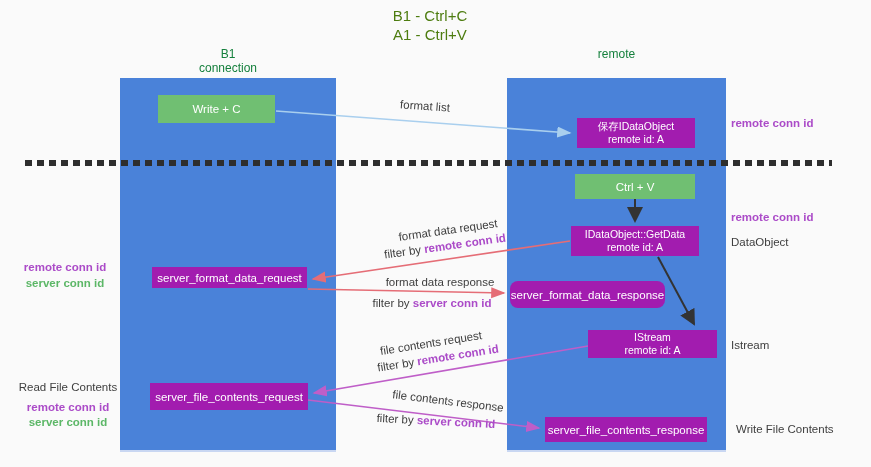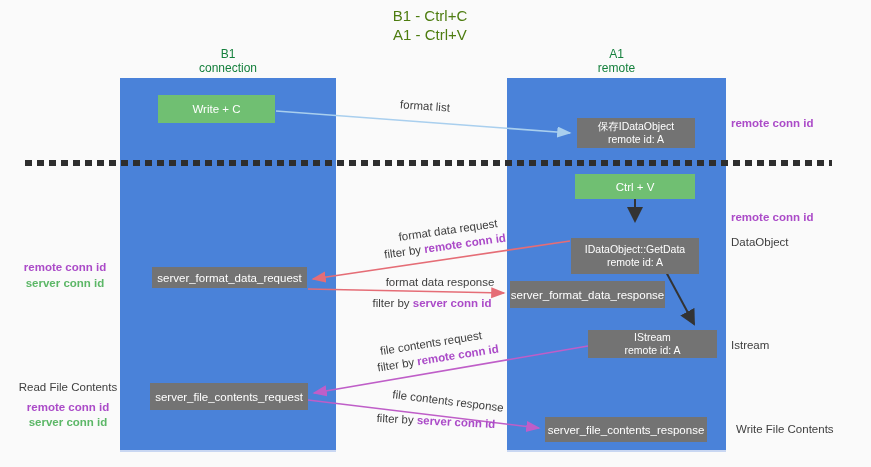--- a/index.html
+++ b/index.html
@@ -28,21 +28,21 @@
   #dashline{
     left:25px;top:160px;width:807px;height:6px;
     background:repeating-linear-gradient(90deg,#2e2e2e 0 7px,rgba(0,0,0,0) 7px 12px);
   }
   .box{
     position:absolute;color:#ffffff;
     display:flex;align-items:center;justify-content:center;
     font-size:11.5px;text-align:center;white-space:nowrap;
   }
   .box.green{background:#70bf72;}
-  .box.orange{background:#737373;}
+  .box.orange{background:#a21caf;}
   .box.two-line{flex-direction:column;font-size:10.5px;line-height:13px;}
   .elabel{
     position:absolute;width:190px;text-align:center;
     font-size:11.5px;color:#3e3e3e;white-space:nowrap;
   }
   .purple{color:#ab4bc8;font-weight:bold;}
   .greentxt{color:#5cb767;font-weight:bold;}
   .dark{color:#3e3e3e;}
   .side{position:absolute;font-size:11.5px;white-space:nowrap;}
   svg.arrows{position:absolute;left:0;top:0;pointer-events:none;}
@@ -55,21 +55,20 @@
   <div class="abs" id="title">
     <div>B1 - Ctrl+C</div>
     <div>A1 - Ctrl+V</div>
   </div>
 
   <div class="abs lane-header" style="left:120px;width:216px;">
     <div>B1</div>
     <div>connection</div>
   </div>
   <div class="abs lane-header" style="left:507px;width:219px;">
-    <div>A1</div>
     <div>remote</div>
   </div>
 
   <div class="abs lane" style="left:120px;width:216px;"></div>
   <div class="abs lane" style="left:507px;width:219px;"></div>
 
   <div class="abs" id="dashline"></div>
 
   <svg class="arrows" width="871" height="467">
     <defs>
@@ -101,30 +100,30 @@
 
   <div class="box orange two-line" style="left:577px;top:118px;width:118px;height:30px;">
     <span>保存IDataObject</span>
     <span>remote id: A</span>
   </div>
 
   <div class="box green" style="left:575px;top:174px;width:120px;height:25px;">
     <span>Ctrl + V</span>
   </div>
 
-  <div class="box orange two-line" style="left:571px;top:238px;width:128px;height:36px;">
+  <div class="box orange two-line" style="left:571px;top:226px;width:128px;height:30px;">
     <span>IDataObject::GetData</span>
     <span>remote id: A</span>
   </div>
 
   <div class="box orange" style="left:152px;top:267px;width:155px;height:21px;">
     <span>server_format_data_request</span>
   </div>
 
-  <div class="box orange" style="left:510px;top:281px;width:155px;height:27px;">
+  <div class="box orange" style="left:510px;top:281px;width:155px;height:27px;border-radius:8px;">
     <span>server_format_data_response</span>
   </div>
 
   <div class="box orange two-line" style="left:588px;top:330px;width:129px;height:28px;">
     <span>IStream</span>
     <span>remote id: A</span>
   </div>
 
   <div class="box orange" style="left:150px;top:383px;width:158px;height:27px;">
     <span>server_file_contents_request</span>

